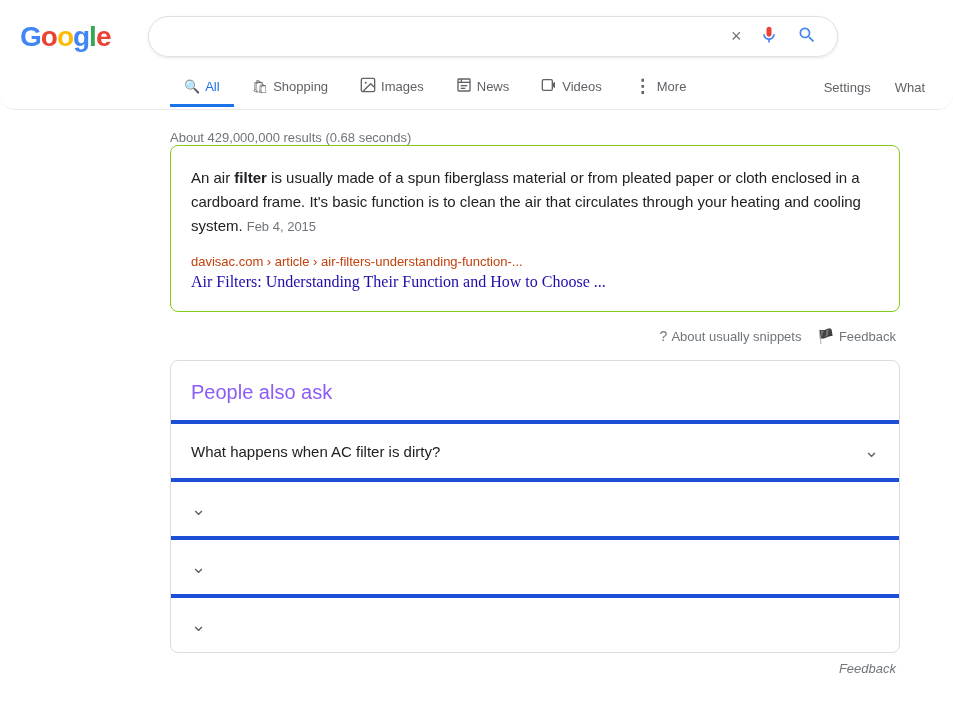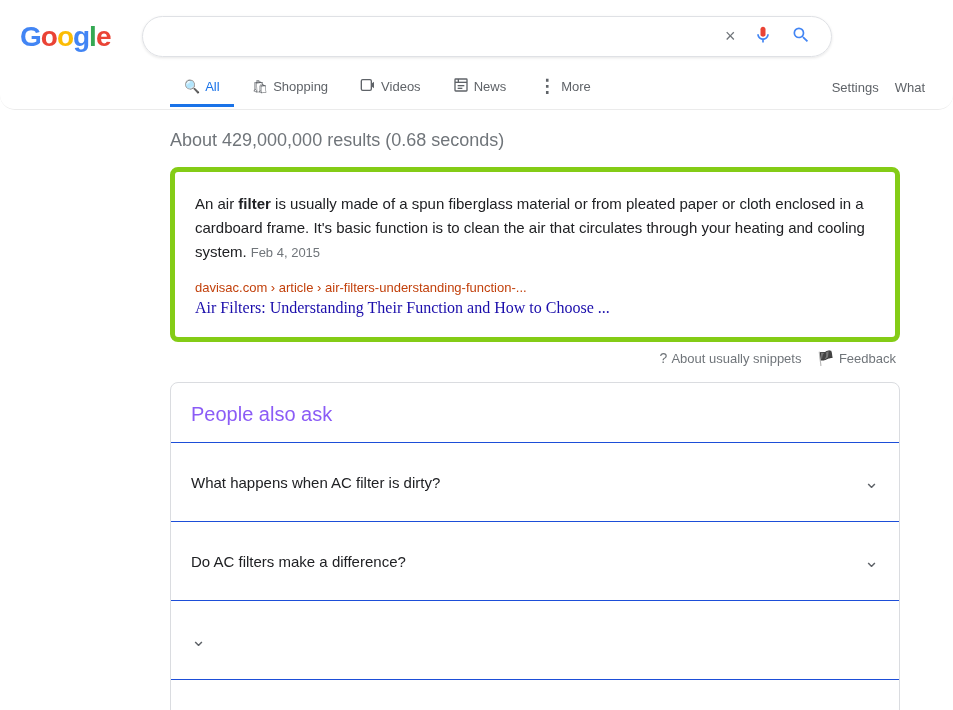--- a/index.html
+++ b/index.html
@@ -1,20 +1,20 @@
 <!DOCTYPE html>
 <html><head>
   <meta charset="utf-8">
   <style>
     * { box-sizing: border-box; margin: 0; padding: 0; }
     body { font-family: Arial, sans-serif; background: #fff; color: #202124; font-size: 14px; }
 
     
     .header { display: flex; align-items: center; padding: 16px 20px 0 20px; gap: 20px; }
-    .logo-container { display: flex; align-items: center; margin-right: 12px; }
+    .logo-container { display: flex; align-items: center; margin-right: 18px; }
     .logo-text { font-size: 28px; font-weight: bold; letter-spacing: -1px; }
 
     
     .search-bar-wrapper { flex: 1; max-width: 690px; }
     .search-bar {
       display: flex; align-items: center;
       border: 1px solid #dfe1e5; border-radius: 24px;
       padding: 8px 16px; gap: 10px;
       box-shadow: 0 1px 3px rgba(0,0,0,0.1);
     }
@@ -25,46 +25,46 @@
 
     
     .nav-tabs { display: flex; align-items: center; padding: 8px 20px 0 170px; border-bottom: 1px solid #ebebeb; gap: 4px; border-radius: 15px; }
     .nav-tab {
       display: flex; align-items: center; gap: 5px;
       padding: 10px 14px; font-size: 13px; color: #5f6368;
       cursor: pointer; border-bottom: 3px solid transparent; margin-bottom: -1px;
       text-decoration: none; white-space: nowrap;
     }
     .nav-tab.active { color: #1a73e8; border-bottom-color: #1a73e8; }
-    .nav-settings { margin-left: auto; display: flex; align-items: flex-start; }
+    .nav-settings { margin-left: auto; display: flex; gap: 8px; align-items: flex-start; }
     .nav-settings a { color: #5f6368; font-size: 13px; text-decoration: none; padding: 10px 8px; cursor: pointer; }
 
     
     .main { padding: 20px 20px 20px 170px; }
-    .results-count { font-size: 18px; color: #70757a; margin-bottom: 16px; }
+    .results-count { font-size: 13px; color: #70757a; }
 
     
     .featured-snippet {
-      border: 5px solid #84cc16; border-radius: 8px;
-      padding: 20px; margin-bottom: 8px; max-width: 730px;
+      border: 1px solid #84cc16; border-radius: 8px;
+      padding: 20px; margin-bottom: 16px; max-width: 730px;
     }
     .snippet-text { font-size: 15px; line-height: 1.6; color: #202124; }
     .snippet-text b { font-weight: bold; }
     .snippet-date { color: #70757a; font-size: 13px; margin-left: 4px; }
     .snippet-source { font-size: 13px; color: #c2410c; margin-top: 16px; }
     .snippet-link { display: block; color: #1a0dab; font-size: 16px; text-decoration: none; margin-top: 4px; font-family: Liberation Serif, serif; }
 
     
     .feedback-row { display: flex; justify-content: flex-end; align-items: center; gap: 16px; max-width: 730px; margin-bottom: 16px; padding-right: 4px; }
     .feedback-link { display: flex; align-items: center; gap: 4px; font-size: 13px; color: #70757a; cursor: pointer; text-decoration: none; }
 
     
     .paa-section { border: 1px solid #dadce0; border-radius: 8px; max-width: 730px; overflow: hidden; }
     .paa-title { font-size: 20px; font-weight: normal; color: #8b5cf6; padding: 20px 20px 16px 20px; }
-    .paa-item { border-top: 1px solid #1d4ed8; padding: 28px 20px; display: flex; justify-content: space-between; align-items: center; cursor: pointer; }
+    .paa-item { border-top: 4px solid #1d4ed8; padding: 16px 20px; display: flex; justify-content: space-between; align-items: center; cursor: pointer; }
     .paa-question { font-size: 15px; color: #202124; }
     .chevron-icon { color: #5f6368; font-size: 18px; }
 
     
     .bottom-feedback { display: flex; justify-content: flex-end; max-width: 730px; padding: 8px 4px; }
     .bottom-feedback-link { font-size: 13px; color: #70757a; cursor: pointer; font-style: italic; }
 
     
     .mic-svg { width: 20px; height: 20px; }
     .search-svg { width: 20px; height: 20px; fill: #4285F4; }
@@ -106,38 +106,48 @@
   <a class="nav-tab active">
     <span class="icon-all"></span>
     <span>All</span>
   </a>
   <a class="nav-tab">
     <span style="font-size:13px">🛍</span>
     <span>Shopping</span>
   </a>
   <a class="nav-tab">
     <span style="font-size:13px">
-      <svg width="16" height="16" viewBox="0 0 24 24" fill="none" stroke="#5f6368" stroke-width="2">
-          <rect x="2" y="4" width="15" height="16" rx="2"></rect>
-          <polygon points="21 7 17 10 17 14 21 17 21 7" fill="#5f6368" stroke="none"></polygon>
-        </svg>
-    </span>
-    <span>Videos</span>
+      <svg width="16" height="16" viewBox="0 0 24 24" fill="#5f6368">
+          <rect x="2" y="2" width="20" height="20" rx="2" ry="2" fill="none" stroke="#5f6368" stroke-width="2"></rect>
+          <circle cx="8.5" cy="8.5" r="1.5"></circle>
+          <polyline points="21 15 16 10 5 21" fill="none" stroke="#5f6368" stroke-width="2"></polyline>
+        </svg>
+    </span>
+    <span>Images</span>
   </a>
   <a class="nav-tab">
     <span style="font-size:13px">
       <svg width="16" height="16" viewBox="0 0 24 24" fill="none" stroke="#5f6368" stroke-width="2">
           <rect x="3" y="3" width="18" height="18" rx="1"></rect>
           <line x1="3" y1="8" x2="21" y2="8"></line>
           <line x1="8" y1="3" x2="8" y2="8"></line>
           <line x1="7" y1="13" x2="17" y2="13"></line>
           <line x1="7" y1="17" x2="14" y2="17"></line>
         </svg>
     </span>
     <span>News</span>
+  </a>
+  <a class="nav-tab">
+    <span style="font-size:13px">
+      <svg width="16" height="16" viewBox="0 0 24 24" fill="none" stroke="#5f6368" stroke-width="2">
+          <rect x="2" y="4" width="15" height="16" rx="2"></rect>
+          <polygon points="21 7 17 10 17 14 21 17 21 7" fill="#5f6368" stroke="none"></polygon>
+        </svg>
+    </span>
+    <span>Videos</span>
   </a>
   <a class="nav-tab">
     <span style="font-size:18px; font-weight:bold; color:#5f6368;">⋮</span>
     <span>More</span>
   </a>
 
   <div class="nav-settings">
     <a>Settings</a>
     <a>What</a>
   </div>
@@ -168,21 +178,20 @@
 
   <div class="paa-section">
     <div class="paa-title">People also ask</div>
 
     <div class="paa-item">
       <span class="paa-question">What happens when AC filter is dirty?</span>
       <span class="chevron-icon">⌄</span>
     </div>
 
     <div class="paa-item">
-      <span class="paa-question">Do AC filters make a difference?</span>
       <span class="chevron-icon">⌄</span>
     </div>
 
     <div class="paa-item">
       <span class="chevron-icon">⌄</span>
     </div>
 
     <div class="paa-item">
       <span class="chevron-icon">⌄</span>
     </div>

